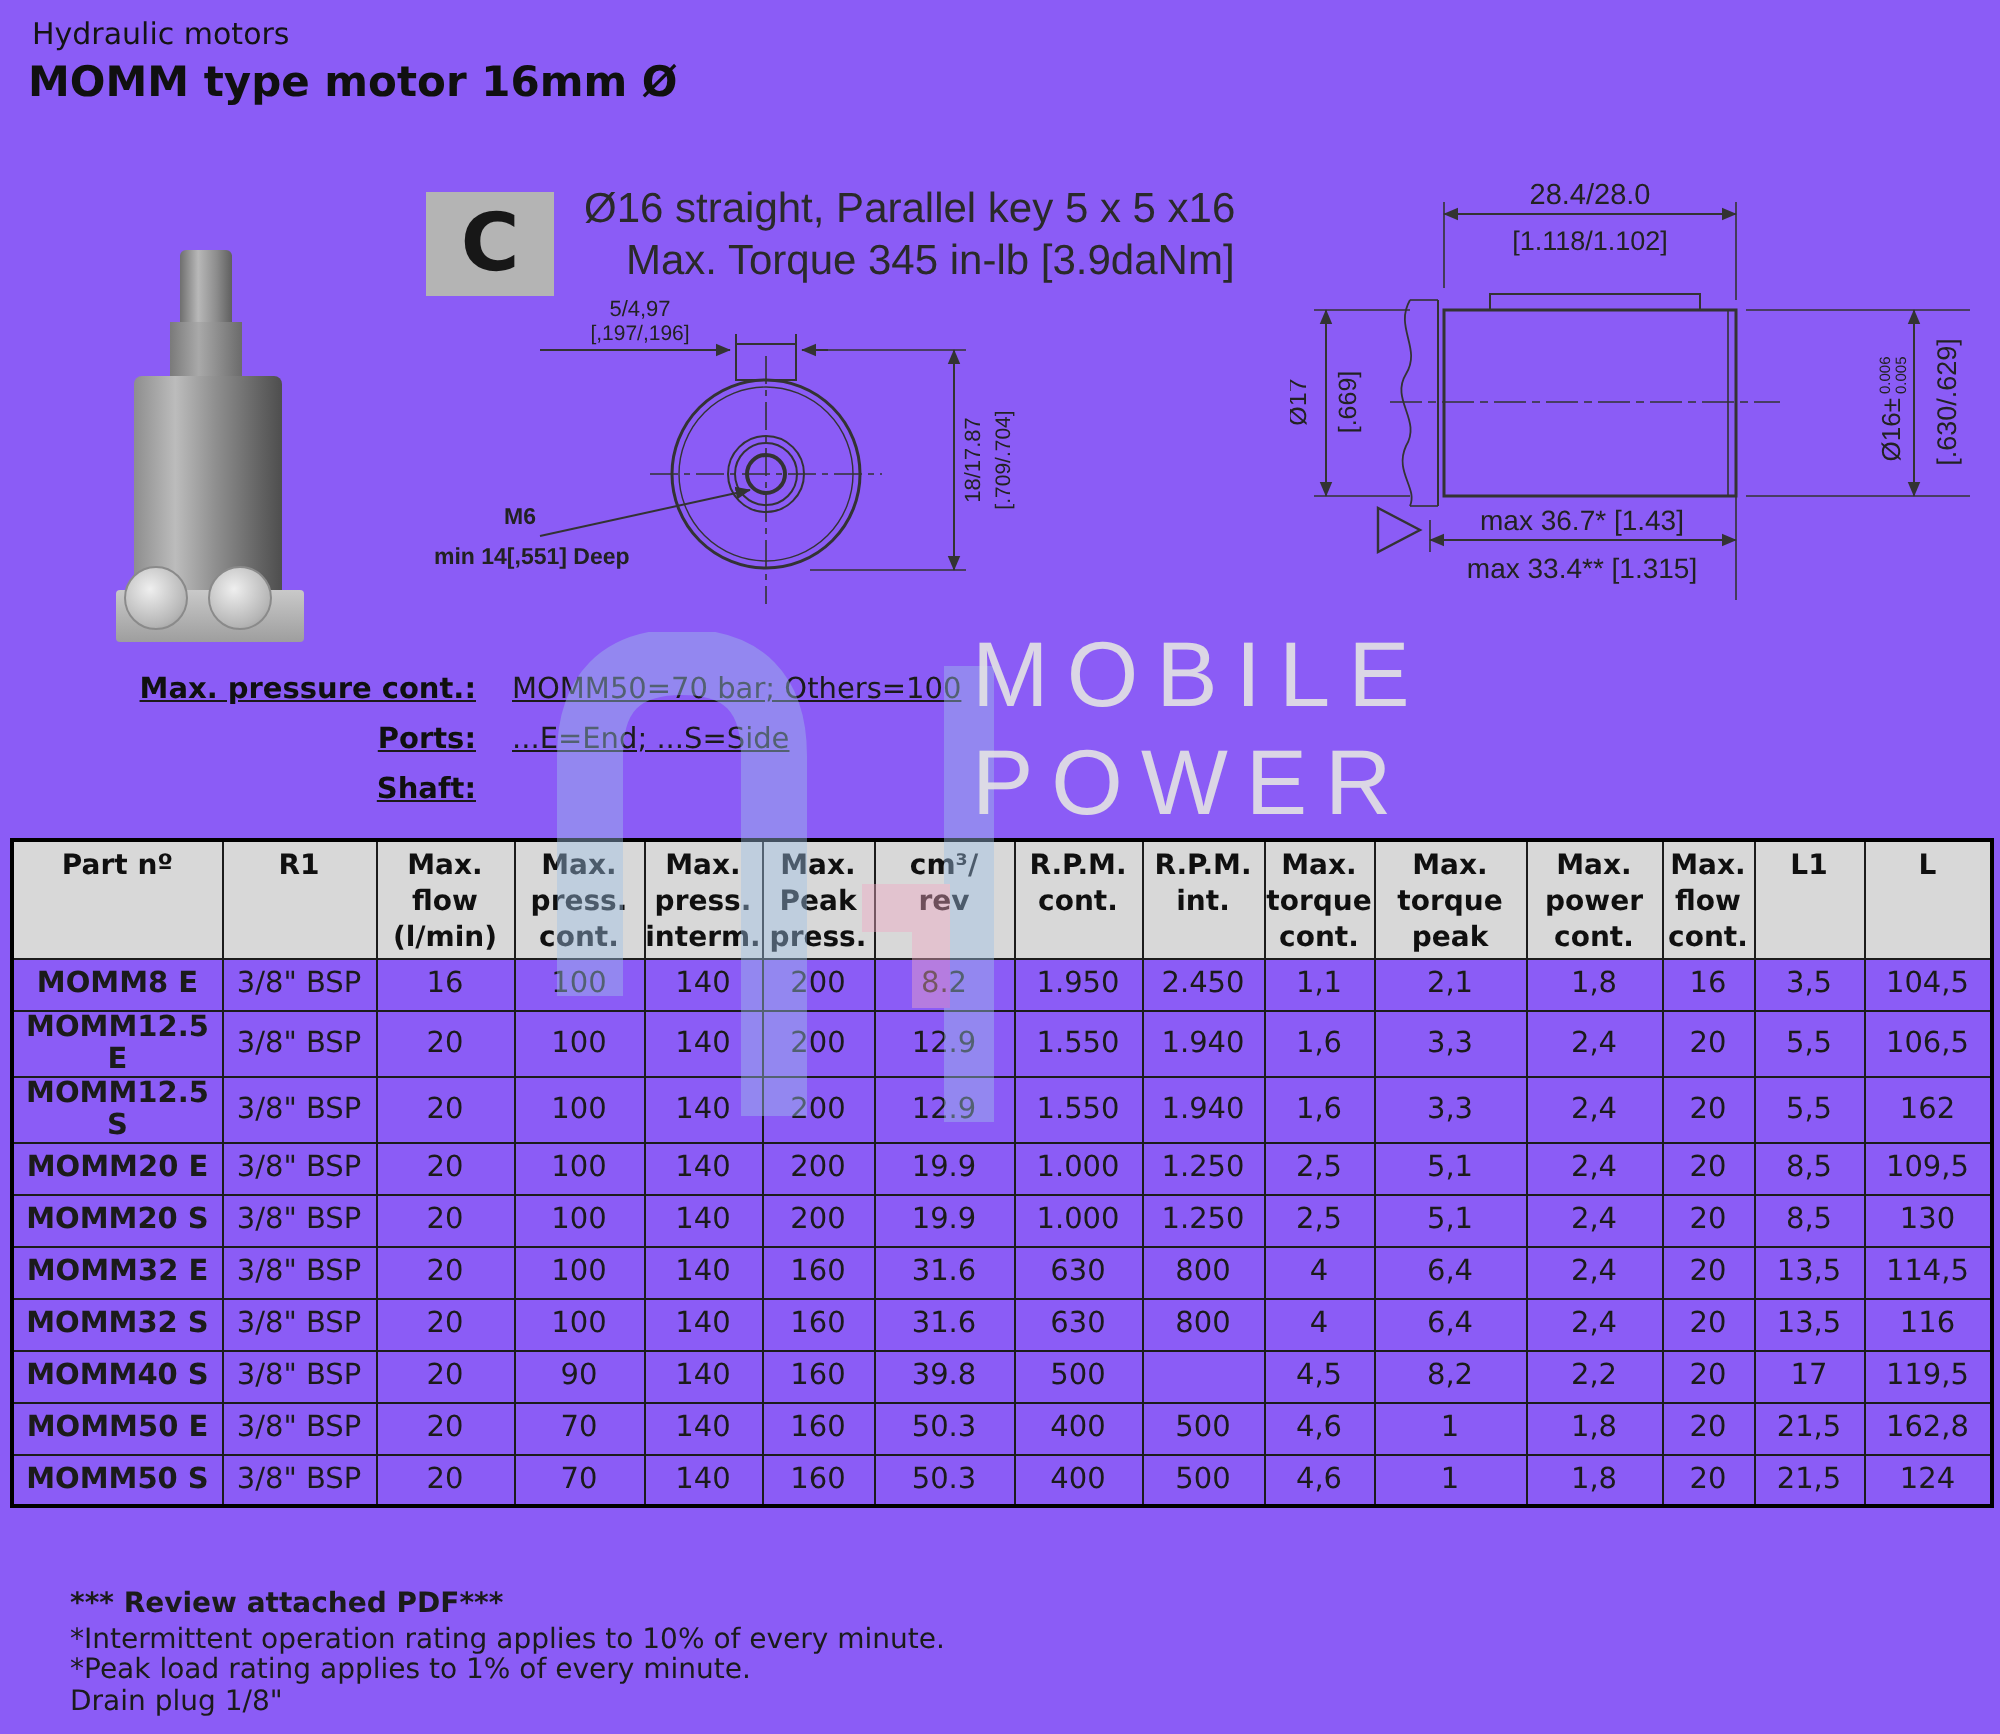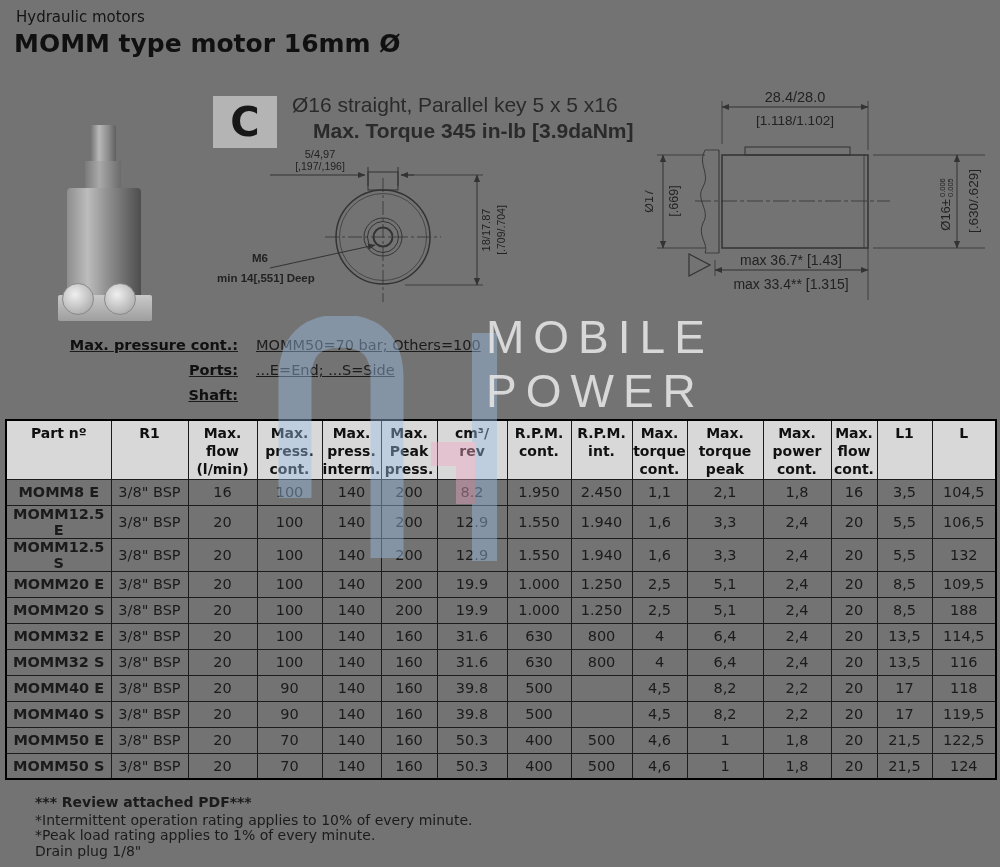--- a/index.html
+++ b/index.html
@@ -1,22 +1,22 @@
 <!DOCTYPE html>
 <html><head>
 <meta charset="utf-8">
 <style>
   * { margin:0; padding:0; box-sizing:border-box; }
   html,body { background:#fff; }
   body { font-family:"DejaVu Sans","Liberation Sans",sans-serif; color:#1b1b1b; }
-  #page { position:relative; width:1000px; height:867px; background:#737373; overflow:hidden; }
+  #page { position:relative; width:1000px; height:867px; background:#8b5cf6; overflow:hidden; }
 
   
   .kicker { position:absolute; left:16px; top:8px; font-size:15px; color:#141414; }
-  .title  { position:absolute; left:14px; top:29px; font-size:25px; font-weight:bold; color:#101010; }
+  .title  { position:absolute; left:14px; top:29px; font-size:21px; font-weight:bold; color:#101010; }
 
   
   .photo { position:absolute; left:52px; top:103px; width:105px; height:218px; }
   .m-shaft-tip  { position:absolute; left:38px; top:22px; width:26px; height:38px;
                   background:linear-gradient(90deg,#6f6f6f,#b8b8b8 35%,#8d8d8d 70%,#5f5f5f); border-radius:3px 3px 0 0; }
   .m-shaft-base { position:absolute; left:33px; top:58px; width:36px; height:28px;
                   background:linear-gradient(90deg,#7a7a7a,#a9a9a9 40%,#6b6b6b); }
   .m-body  { position:absolute; left:15px; top:85px; width:74px; height:112px;
              background:linear-gradient(90deg,#8e8e8e,#bcbcbc 28%,#8f8f8f 55%,#636363 85%,#4e4e4e); border-radius:4px 4px 0 0; }
   .m-base  { position:absolute; left:6px; top:192px; width:94px; height:26px;
@@ -24,21 +24,21 @@
   .m-bolt  { position:absolute; top:180px; width:32px; height:32px; border-radius:50%;
              background:radial-gradient(circle at 40% 35%,#efefef,#b5b5b5 70%,#8f8f8f); border:1px solid #8a8a8a; }
   .m-bolt.b1 { left:10px; } .m-bolt.b2 { left:52px; }
 
   
   .cbox { position:absolute; left:213px; top:96px; width:64px; height:52px; background:#b4b4b4;
           display:flex; align-items:center; justify-content:center;
           font-size:40px; font-weight:bold; color:#171717; }
   .dnote { position:absolute; font-family:"Liberation Sans",sans-serif; color:#2a2a2a; font-size:21px; }
   .dnote.l1 { left:292px; top:93px; }
-  .dnote.l2 { left:313px; top:119px;font-weight:bold; }
+  .dnote.l2 { left:313px; top:119px; }
 
   
   .tsvg { position:absolute; }
   .tsvg text { font-family:"Liberation Sans",sans-serif; fill:#222; }
   #frontView { left:215px; top:142px; }
   #sideView  { left:645px; top:88px; }
 
   
   .specs { position:absolute; left:0; top:337px; width:520px; font-size:14.5px; }
   .spec-row { display:flex; margin-bottom:9px;text-decoration:underline; }
@@ -295,21 +295,21 @@
           <td>140</td>
           <td>200</td>
           <td>12.9</td>
           <td>1.550</td>
           <td>1.940</td>
           <td>1,6</td>
           <td>3,3</td>
           <td>2,4</td>
           <td>20</td>
           <td>5,5</td>
-          <td>132</td>
+          <td>162</td>
         </tr>
         <tr>
           <td>MOMM20 E</td>
           <td>3/8" BSP</td>
           <td>20</td>
           <td>100</td>
           <td>140</td>
           <td>200</td>
           <td>19.9</td>
           <td>1.000</td>
@@ -329,21 +329,21 @@
           <td>140</td>
           <td>200</td>
           <td>19.9</td>
           <td>1.000</td>
           <td>1.250</td>
           <td>2,5</td>
           <td>5,1</td>
           <td>2,4</td>
           <td>20</td>
           <td>8,5</td>
-          <td>188</td>
+          <td>130</td>
         </tr>
         <tr>
           <td>MOMM32 E</td>
           <td>3/8" BSP</td>
           <td>20</td>
           <td>100</td>
           <td>140</td>
           <td>160</td>
           <td>31.6</td>
           <td>630</td>
@@ -366,69 +366,52 @@
           <td>630</td>
           <td>800</td>
           <td>4</td>
           <td>6,4</td>
           <td>2,4</td>
           <td>20</td>
           <td>13,5</td>
           <td>116</td>
         </tr>
         <tr>
-          <td>MOMM40 E</td>
+          <td>MOMM40 S</td>
           <td>3/8" BSP</td>
           <td>20</td>
           <td>90</td>
           <td>140</td>
           <td>160</td>
           <td>39.8</td>
           <td>500</td>
           <td></td>
           <td>4,5</td>
           <td>8,2</td>
           <td>2,2</td>
           <td>20</td>
           <td>17</td>
-          <td>118</td>
-        </tr>
-        <tr>
-          <td>MOMM40 S</td>
-          <td>3/8" BSP</td>
-          <td>20</td>
-          <td>90</td>
-          <td>140</td>
-          <td>160</td>
-          <td>39.8</td>
-          <td>500</td>
-          <td></td>
-          <td>4,5</td>
-          <td>8,2</td>
-          <td>2,2</td>
-          <td>20</td>
-          <td>17</td>
           <td>119,5</td>
         </tr>
         <tr>
           <td>MOMM50 E</td>
           <td>3/8" BSP</td>
           <td>20</td>
           <td>70</td>
           <td>140</td>
           <td>160</td>
           <td>50.3</td>
           <td>400</td>
           <td>500</td>
           <td>4,6</td>
           <td>1</td>
           <td>1,8</td>
           <td>20</td>
           <td>21,5</td>
-          <td>122,5</td>
+          <td>162,8</td>
         </tr>
         <tr>
           <td>MOMM50 S</td>
           <td>3/8" BSP</td>
           <td>20</td>
           <td>70</td>
           <td>140</td>
           <td>160</td>
           <td>50.3</td>
           <td>400</td>

